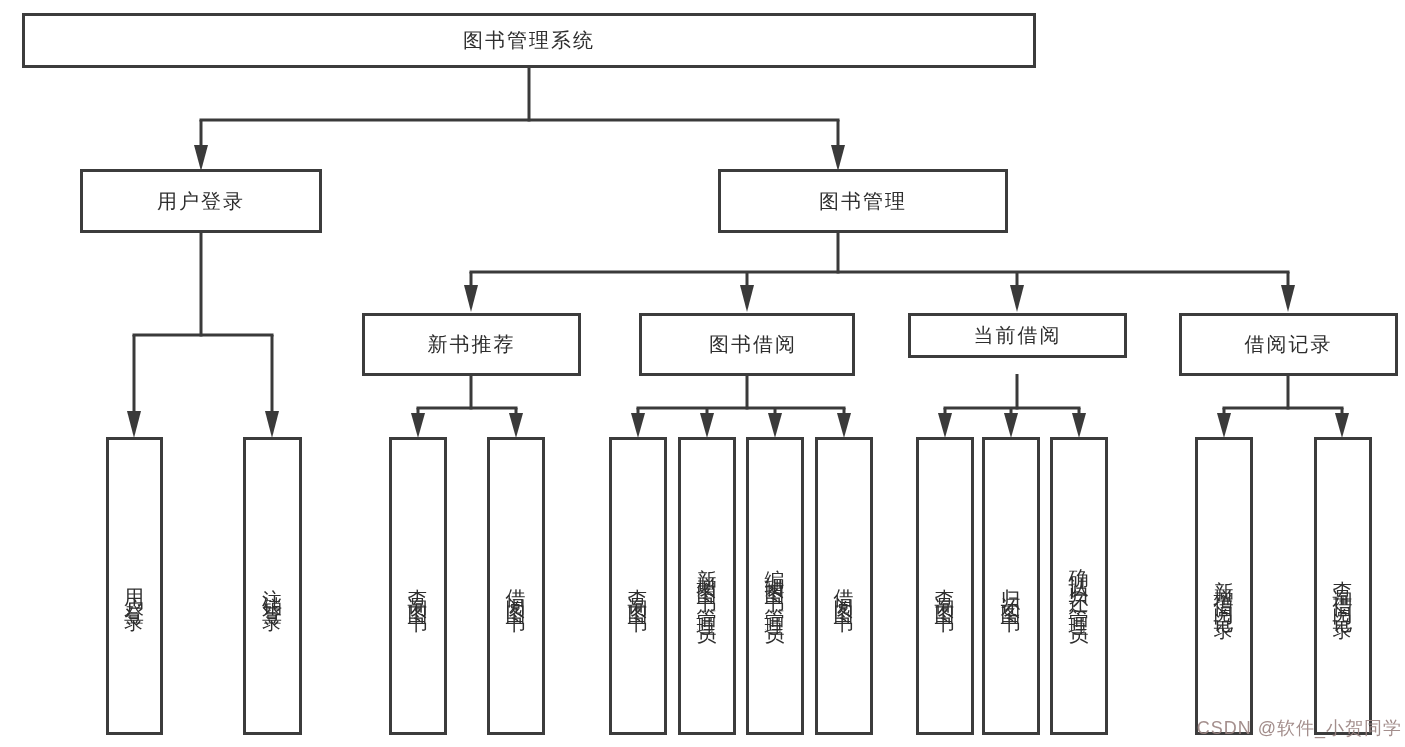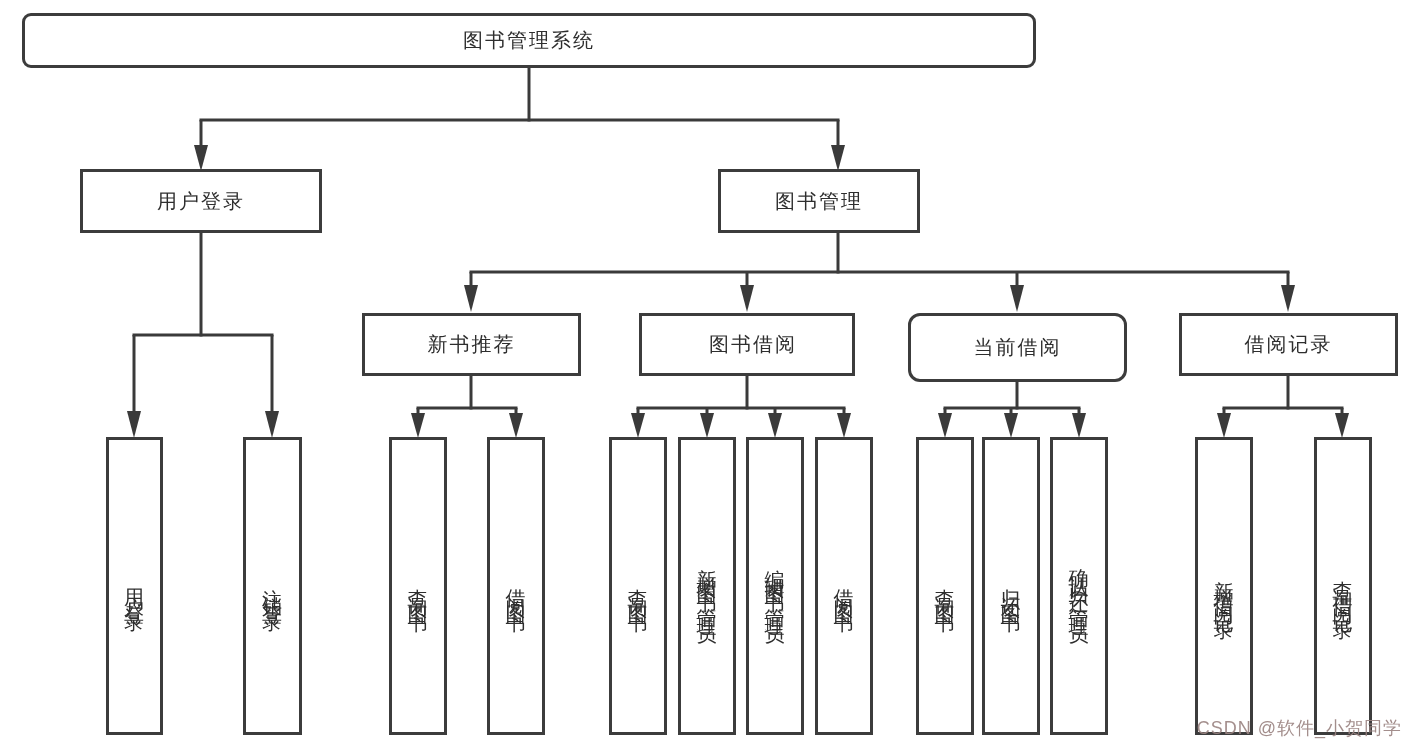--- a/index.html
+++ b/index.html
@@ -137,28 +137,28 @@
     <g>
       <line x1="1288" y1="374" x2="1288" y2="409.5"></line>
       <line x1="1222.5" y1="408" x2="1343.5" y2="408"></line>
       <line x1="1224" y1="408" x2="1224" y2="418"></line>
       <polygon points="1217,413 1231,413 1224,438"></polygon>
       <line x1="1342" y1="408" x2="1342" y2="418"></line>
       <polygon points="1335,413 1349,413 1342,438"></polygon>
     </g>
   </svg>
 
-  <div class="node h" style="left:22px; top:13px; width:1014px; height:55px;border-radius:9px;">图书管理系统</div>
+  <div class="node h" style="left:22px; top:13px; width:1014px; height:55px;">图书管理系统</div>
 
   <div class="node h" style="left:80px; top:169px; width:242px; height:64px;">用户登录</div>
-  <div class="node h" style="left:718px; top:169px; width:202px; height:64px;">图书管理</div>
+  <div class="node h" style="left:718px; top:169px; width:290px; height:64px;">图书管理</div>
 
   <div class="node h" style="left:362px; top:313px; width:219px; height:63px;text-align:right;">新书推荐</div>
   <div class="node h" style="left:639px; top:313px; width:216px; height:63px;padding-left:12px;">图书借阅</div>
-  <div class="node h" style="left:908px; top:313px; width:219px; height:69px;border-radius:12px;">当前借阅</div>
+  <div class="node h" style="left:908px; top:313px; width:219px; height:45px;">当前借阅</div>
   <div class="node h" style="left:1179px; top:313px; width:219px; height:63px;">借阅记录</div>
 
   <div class="node v" style="left:106px; top:437px; width:57px; height:298px;">用户登录</div>
   <div class="node v" style="left:243px; top:437px; width:59px; height:298px;">注销登录</div>
 
   <div class="node v" style="left:389px; top:437px; width:58px; height:298px;">查询图书</div>
   <div class="node v" style="left:487px; top:437px; width:58px; height:298px;">借阅图书</div>
 
   <div class="node v" style="left:609px; top:437px; width:58px; height:298px;">查询图书</div>
   <div class="node v" style="left:678px; top:437px; width:58px; height:298px;">新增图书（管理员）</div>

